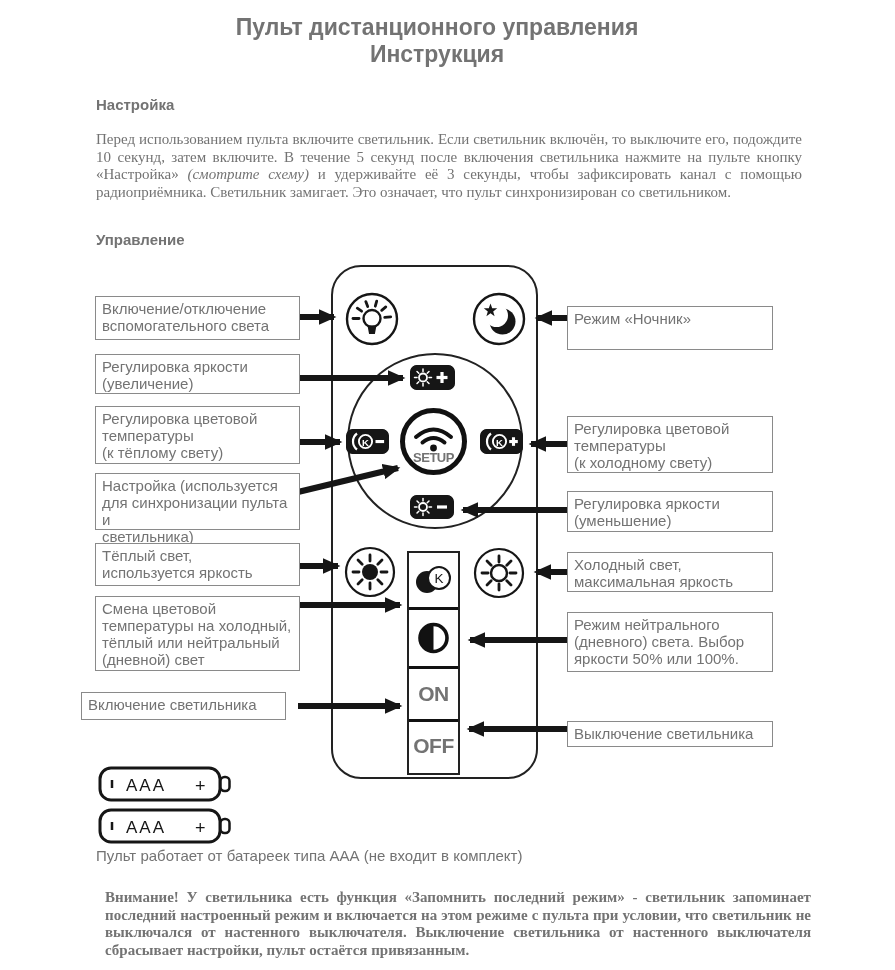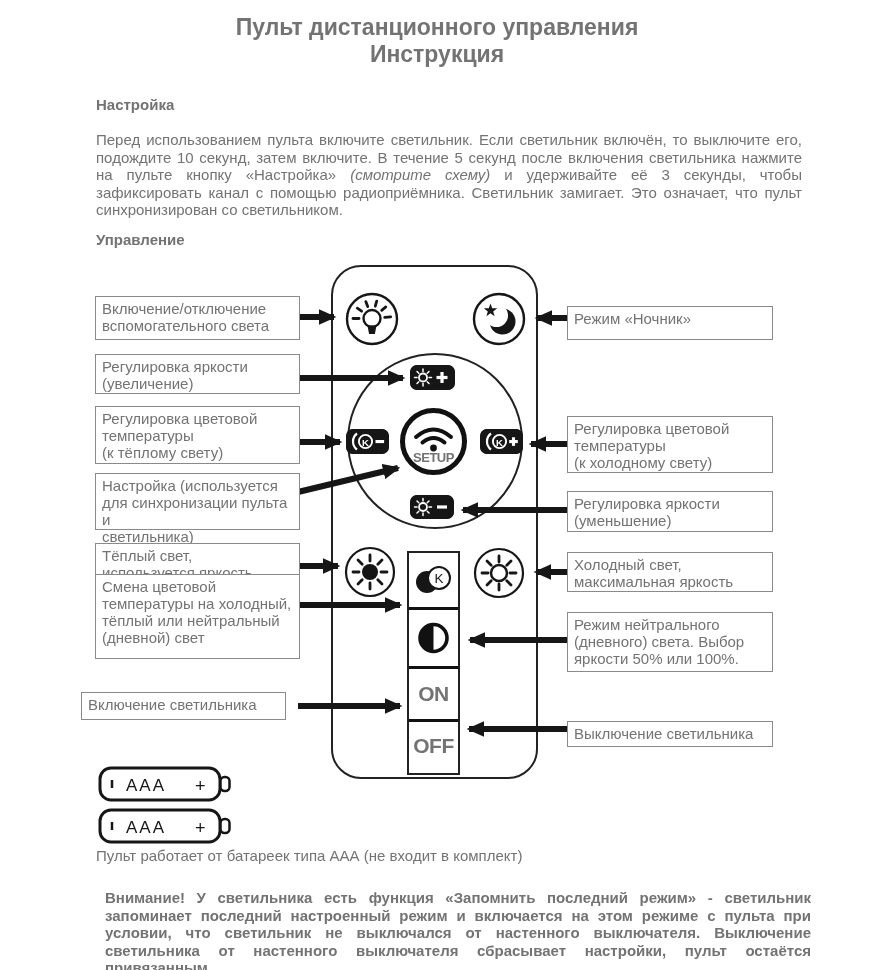--- a/index.html
+++ b/index.html
@@ -2,21 +2,21 @@
 <html><head>
 <meta charset="utf-8">
 <style>
   html,body{margin:0;padding:0;background:#ffffff;}
   #page{position:relative;width:895px;height:970px;background:#ffffff;overflow:hidden;
         font-family:"Liberation Sans", sans-serif;color:#737373;}
   .abs{position:absolute;}
   
   .title{left:84px;top:14px;width:706px;text-align:center;font-size:23px;font-weight:bold;line-height:27px;}
   .h2{font-size:15px;font-weight:bold;}
-  .para{left:96px;width:706px;font-size:15px;line-height:17.5px;text-align:justify;}
+  .para{left:96px;width:706px;font-size:15px;line-height:17.5px;text-align:justify;font-family:Liberation Serif, serif;}
   .para .it{font-style:italic;}
   .bold{font-weight:bold;}
   
   .lbox{border:1px solid #8a8a8a;background:#ffffff;font-size:15px;line-height:17px;
         padding:3px 6px;white-space:pre-line;box-sizing:border-box;z-index:6;}
   
   .remote-body{left:331px;top:265px;width:207px;height:514px;border:2px solid #222;
                border-radius:30px;background:#ffffff;box-sizing:border-box;z-index:1;}
   .big-circle{left:347px;top:353px;width:176px;height:176px;border:2px solid #222;
               border-radius:50%;box-sizing:border-box;z-index:2;}
@@ -186,27 +186,27 @@
   <div class="abs lbox" style="left:95px;top:354px;width:205px;height:40px;">Регулировка яркости
 (увеличение)</div>
   <div class="abs lbox" style="left:95px;top:406px;width:205px;height:58px;">Регулировка цветовой
 температуры
 (к тёплому свету)</div>
   <div class="abs lbox" style="left:95px;top:473px;width:205px;height:57px;">Настройка (используется
 для синхронизации пульта и
 светильника)</div>
   <div class="abs lbox" style="left:95px;top:543px;width:205px;height:43px;">Тёплый свет,
 используется яркость</div>
-  <div class="abs lbox" style="left:95px;top:574px;width:205px;height:85px;">Смена цветовой
+  <div class="abs lbox" style="left:95px;top:596px;width:205px;height:75px;">Смена цветовой
 температуры на холодный,
 тёплый или нейтральный
 (дневной) свет</div>
   <div class="abs lbox" style="left:81px;top:692px;width:205px;height:28px;">Включение светильника</div>
 
-  <div class="abs lbox" style="left:567px;top:306px;width:206px;height:34px;">Режим «Ночник»</div>
+  <div class="abs lbox" style="left:567px;top:306px;width:206px;height:44px;">Режим «Ночник»</div>
   <div class="abs lbox" style="left:567px;top:416px;width:206px;height:57px;">Регулировка цветовой
 температуры
 (к холодному свету)</div>
   <div class="abs lbox" style="left:567px;top:491px;width:206px;height:41px;">Регулировка яркости
 (уменьшение)</div>
   <div class="abs lbox" style="left:567px;top:552px;width:206px;height:40px;">Холодный свет,
 максимальная яркость</div>
   <div class="abs lbox" style="left:567px;top:612px;width:206px;height:60px;">Режим нейтрального
 (дневного) света. Выбор
 яркости 50% или 100%.</div>

